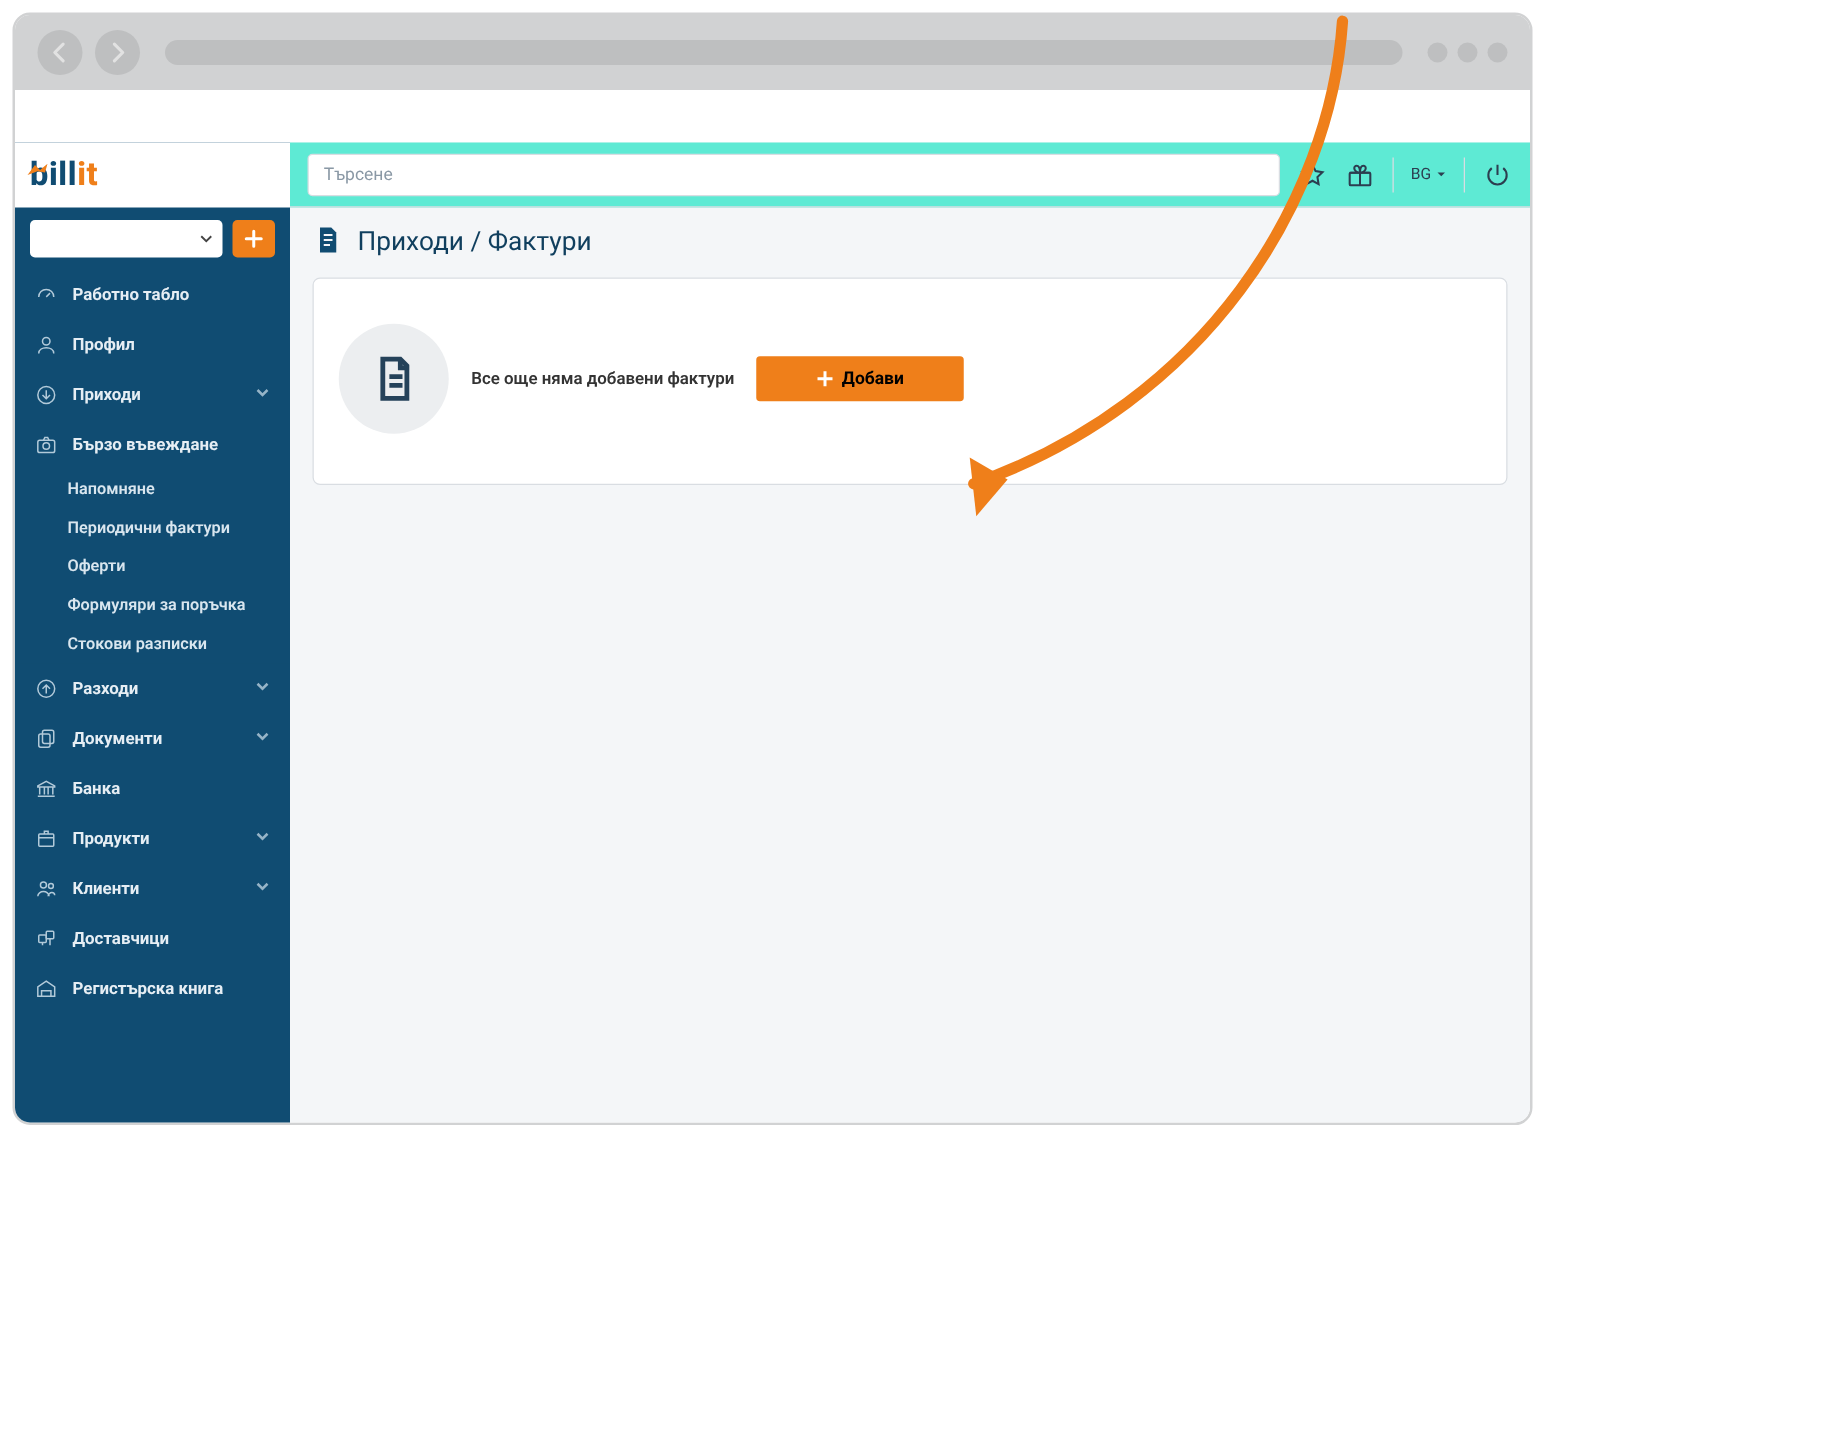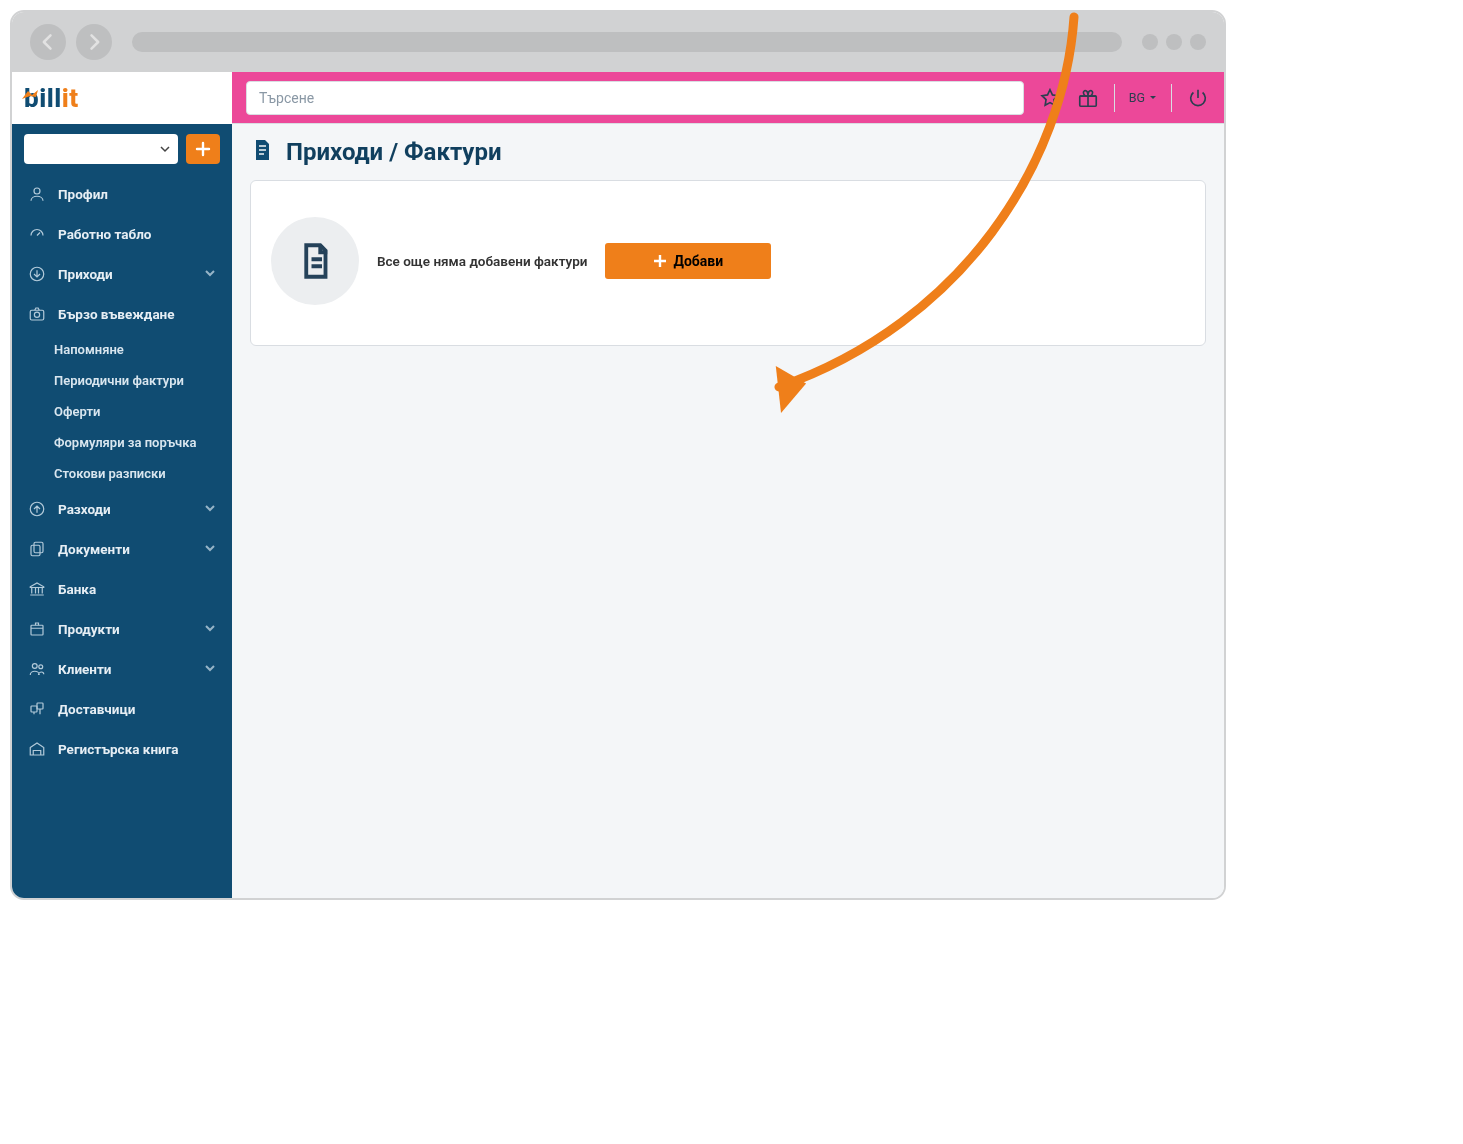--- a/index.html
+++ b/index.html
@@ -14,21 +14,21 @@
   }
   *{box-sizing:border-box;margin:0;padding:0;font-family:-apple-system,BlinkMacSystemFont,"Segoe UI",Roboto,Arial,sans-serif;}
   body{background:#fff;padding:10px;}
   .frame{width:1216px;height:890px;border:2px solid var(--chrome);border-radius:14px;overflow:hidden;position:relative;background:#fff;}
   .browser-chrome{height:60px;background:var(--chrome);display:flex;align-items:center;padding:0 18px;gap:10px;}
   .nav-circle{width:36px;height:36px;border-radius:50%;background:#BEBFC0;display:flex;align-items:center;justify-content:center;}
   .nav-circle svg{width:20px;height:20px;fill:#E2E2E2;}
   .urlbar{flex:1;height:20px;background:#BEBFC0;border-radius:10px;margin:0 10px;}
   .win-dots{display:flex;gap:8px;}
   .win-dot{width:16px;height:16px;border-radius:50%;background:#BEBFC0;}
-  .app{display:flex;height:calc(100% - 60px);}
+  .app{display:flex;height:calc(100% - 60px);margin-top:42px;}
   
   .sidebar{width:220px;background:var(--sidebar-bg);color:#fff;display:flex;flex-direction:column;font-size:13.5px;position:relative;}
   .logo-row{height:52px;background:#fff;display:flex;align-items:center;padding:0 12px;}
   .logo{font-weight:800;font-size:26px;color:var(--sidebar-bg);position:relative;letter-spacing:.5px;}
   .logo .bird{position:absolute;top:-4px;left:-3px;}
   .logo .it{color:var(--accent);}
   .company-row{display:flex;align-items:center;gap:8px;padding:10px 12px;}
   .company-select{flex:1;height:30px;background:#fff;border-radius:4px;position:relative;display:flex;align-items:center;justify-content:flex-end;padding:0 8px;}
   .company-select svg{width:10px;height:10px;fill:#444;}
   .add-btn{width:34px;height:30px;background:var(--accent);border-radius:4px;display:flex;align-items:center;justify-content:center;color:#fff;font-size:20px;font-weight:700;cursor:pointer;}
@@ -36,31 +36,31 @@
   .nav-item{display:flex;align-items:center;gap:12px;padding:11px 16px;cursor:pointer;font-weight:700;position:relative;color:#e6eef4;}
   .nav-item .ico{width:18px;height:18px;flex:0 0 18px;opacity:.85;display:flex;align-items:center;justify-content:center;}
   .nav-item .ico svg{width:18px;height:18px;stroke:#cfe0ec;fill:none;stroke-width:1.6;}
   .nav-item .chev{margin-left:auto;opacity:.7;}
   .nav-item .chev svg{width:12px;height:12px;stroke:#cfe0ec;fill:none;stroke-width:2;}
   .sub{list-style:none;background:var(--sidebar-bg);}
   .sub-item{padding:8px 16px 8px 42px;font-size:13px;color:#d9e6ef;cursor:pointer;font-weight:600;}
   .sub-item.active{background:#F4F6F8;color:#2c3e50;border-left:4px solid var(--accent);padding-left:38px;}
   
   .main{flex:1;display:flex;flex-direction:column;background:#F4F6F8;}
-  .topbar{height:52px;background:#ec4899;border-bottom:1px solid var(--border);display:flex;align-items:center;padding:0 14px;gap:14px;}
+  .topbar{height:52px;background:#5eead4;border-bottom:1px solid var(--border);display:flex;align-items:center;padding:0 14px;gap:14px;}
   .search{flex:1;height:34px;border:1px solid var(--border);border-radius:4px;padding:0 12px;font-size:14px;color:#222;background:#fff;}
   .search::placeholder{color:#8a98a5;}
   .top-icon{width:24px;height:24px;display:flex;align-items:center;justify-content:center;cursor:pointer;}
   .top-icon svg{width:22px;height:22px;stroke:#2c3e50;fill:none;stroke-width:1.8;}
   .vdiv{width:1px;height:28px;background:var(--border);}
   .lang{font-size:12.5px;font-weight:400;color:#2c3e50;display:flex;align-items:center;gap:4px;cursor:pointer;}
   .lang svg{width:8px;height:8px;fill:#2c3e50;}
   .page-head{display:flex;align-items:center;gap:12px;padding:14px 18px;}
   .page-head .picon svg{width:24px;height:24px;fill:var(--ink);}
-  .page-head h1{font-size:24px;font-weight:700;color:var(--ink);}
+  .page-head h1{font-size:21px;font-weight:400;color:var(--ink);}
   .card{margin:0 18px;background:#fff;border:1px solid var(--border);border-radius:6px;padding:36px 20px 40px;display:flex;flex-direction:row;align-items:center;gap:18px;}
   .empty-illus{width:88px;height:88px;border-radius:50%;background:#ECEEF0;display:flex;align-items:center;justify-content:center;}
   .empty-illus svg{width:42px;height:42px;stroke:#25425A;fill:none;stroke-width:2.2;}
   .empty-text{font-size:13.5px;color:#333;font-weight:600;}
   .cta{background:var(--accent);color:#000000;border:none;border-radius:3px;padding:10px 48px;font-size:14px;font-weight:700;display:flex;align-items:center;gap:6px;cursor:pointer;}
   .cta svg{width:14px;height:14px;stroke:#fff;stroke-width:2.4;}
   
   .annot{position:absolute;top:0;right:120px;width:400px;height:430px;pointer-events:none;}
 </style>
 </head>
@@ -111,34 +111,34 @@
           <svg width="16" height="16" viewBox="0 0 16 16">
               <path d="M8 2v12M2 8h12" stroke="#fff" stroke-width="2.4" stroke-linecap="round"></path>
             </svg>
         </div>
       </div>
 
       <ul class="nav">
         <li class="nav-item">
           <span class="ico">
               <svg viewBox="0 0 24 24">
+                <path d="M4 14a8 8 0 0116 0"></path>
+                <path d="M12 14l4-4"></path>
+              </svg>
+            </span>
+          <span>Работно табло</span>
+        </li>
+        <li class="nav-item">
+          <span class="ico">
+              <svg viewBox="0 0 24 24">
                 <circle cx="12" cy="8" r="4"></circle>
                 <path d="M4 21c0-4 4-6 8-6s8 2 8 6"></path>
               </svg>
             </span>
           <span>Профил</span>
-        </li>
-        <li class="nav-item">
-          <span class="ico">
-              <svg viewBox="0 0 24 24">
-                <path d="M4 14a8 8 0 0116 0"></path>
-                <path d="M12 14l4-4"></path>
-              </svg>
-            </span>
-          <span>Работно табло</span>
         </li>
         <li class="nav-item">
           <span class="ico">
               <svg viewBox="0 0 24 24">
                 <circle cx="12" cy="12" r="9"></circle>
                 <path d="M12 7v8M8 12l4 4 4-4"></path>
               </svg>
             </span>
           <span>Приходи</span>
           <span class="chev"><svg viewBox="0 0 12 12">

